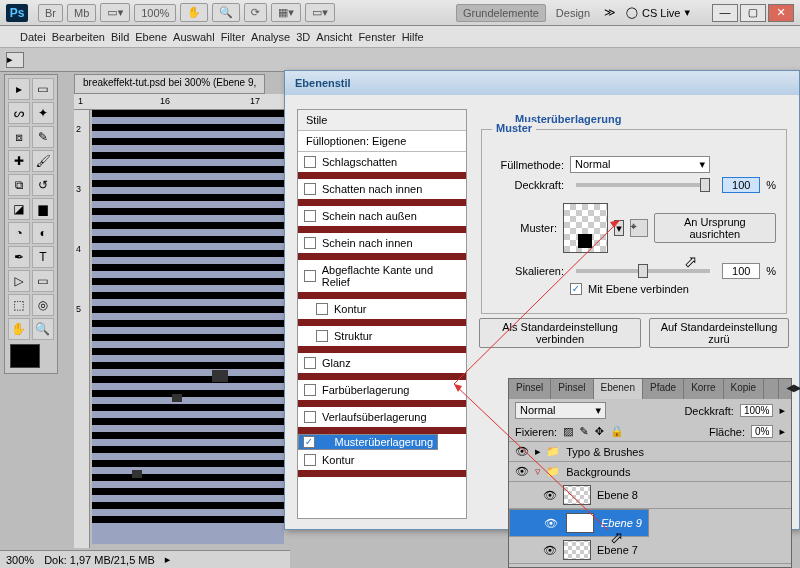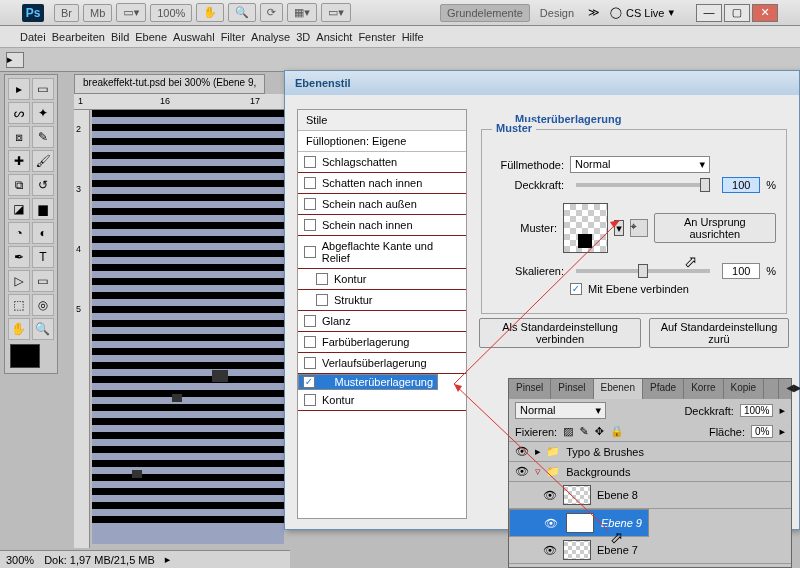--- a/index.html
+++ b/index.html
@@ -1,19 +1,19 @@
 <!DOCTYPE html>
 <html><head>
 <meta charset="utf-8">
 <style>
 * { box-sizing: border-box; margin: 0; padding: 0; font-family: Tahoma, sans-serif; font-size: 11px; }
 body { background: #bcbcbc; width: 800px; height: 568px; overflow: hidden; position: relative; }
 
 
-.titlebar { height: 26px; background: linear-gradient(#e8e8e8,#d4d4d4); display: flex; align-items: center; padding: 0 22px; border-bottom: 1px solid #888; }
+.titlebar { height: 26px; background: linear-gradient(#e8e8e8,#d4d4d4); display: flex; align-items: center; padding: 0 6px; border-bottom: 1px solid #888; }
 .ps-logo { width: 22px; height: 18px; background: #072742; color: #5bc3ff; font-weight: bold; text-align: center; line-height: 18px; font-size: 12px; border-radius: 2px; }
 .tbtn { display: inline-block; padding: 2px 6px; margin: 0 2px; background: #dcdcdc; border: 1px solid #999; border-radius: 2px; color: #555; }
 .titlebar .group { display: flex; align-items: center; }
 .titlebar .spacer { flex: 1; }
 .winbtn { width: 26px; height: 18px; border: 1px solid #777; margin-left: 2px; text-align: center; line-height: 15px; background: #e6e6e6; }
 .winbtn.close { background: #d96a5b; color: #fff; }
 
 .menubar { height: 22px; background: #e2e2e2; display: flex; align-items: center; padding: 0 20px; gap: 6px; border-bottom: 1px solid #aaa; }
 .menubar span { color: #222; }
 
@@ -36,21 +36,21 @@
 .canvas .stripe { height:7px; background:#000; margin-bottom:7px; }
 .canvas .blot { position:absolute; background:#333; }
 
 
 .dialog { position:absolute; top:70px; left:284px; width:516px; height:460px; background:#ebebeb; border:1px solid #6b8fb0; box-shadow:2px 2px 6px rgba(0,0,0,.3);}
 .dlg-title { height:24px; background: linear-gradient(#d7e4f1,#b8cfe5); padding:3px 10px; display:flex; align-items:center; }
 .dlg-title .t { color:#1a4e7e; font-weight:bold; }
 .stile-box { position:absolute; top:38px; left:12px; width:170px; height:410px; border:1px solid #999; background:#fff;}
 .stile-hdr { padding:4px 8px; border-bottom:1px solid #bbb; background:#eee;}
 .stile-list { }
-.stile-item { display:flex; align-items:center; padding:4px 6px; border-bottom:1px solid #7f1d1d; gap:6px; }
+.stile-item { display:flex; align-items:center; padding:4px 6px; border-bottom:7px solid #7f1d1d; gap:6px; }
 .stile-item.ind { padding-left:18px; }
 .stile-item.sel { background:#2a7bd6; color:#fff; }
 .cb { width:12px; height:12px; border:1px solid #777; background:#fff; line-height:10px; text-align:center; font-size:10px; color:#2a7bd6;}
 .cb.on::after { content:"✓"; }
 
 .rpanel { position:absolute; top:38px; left:194px; right:10px; }
 .fset { border:1px solid #aaa; margin:4px 2px; padding:10px 10px 14px; }
 .fset > .lg { position:relative; top:-18px; background:#ebebeb; padding:0 4px; color:#2256a0; font-weight:bold; display:inline-block;}
 .fld { display:flex; align-items:center; margin:4px 0; gap:6px;}
 .fld label { width:72px; text-align:right; }

